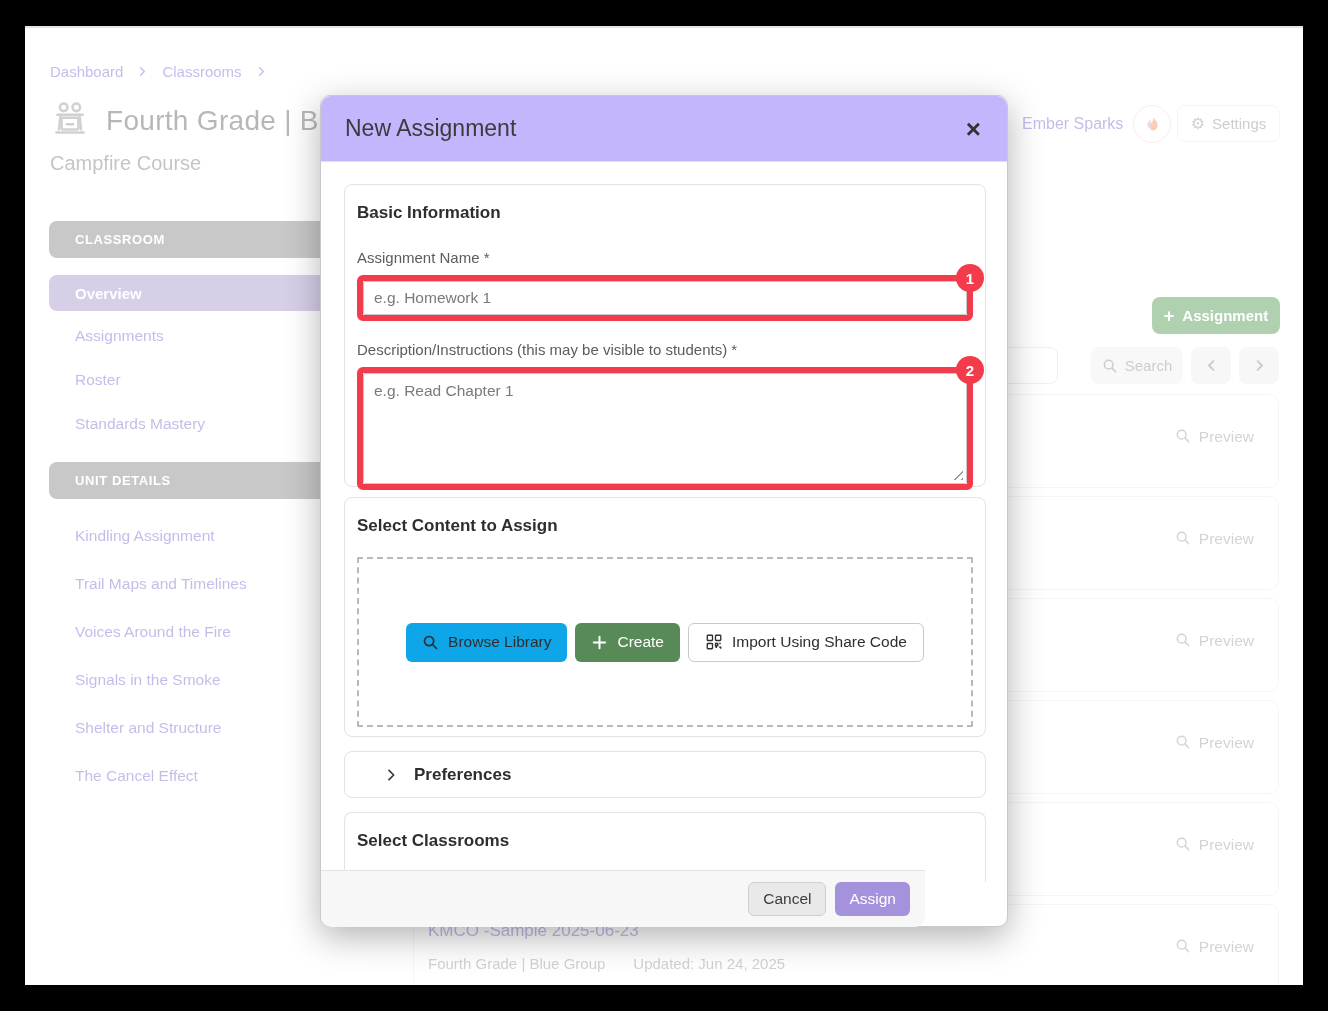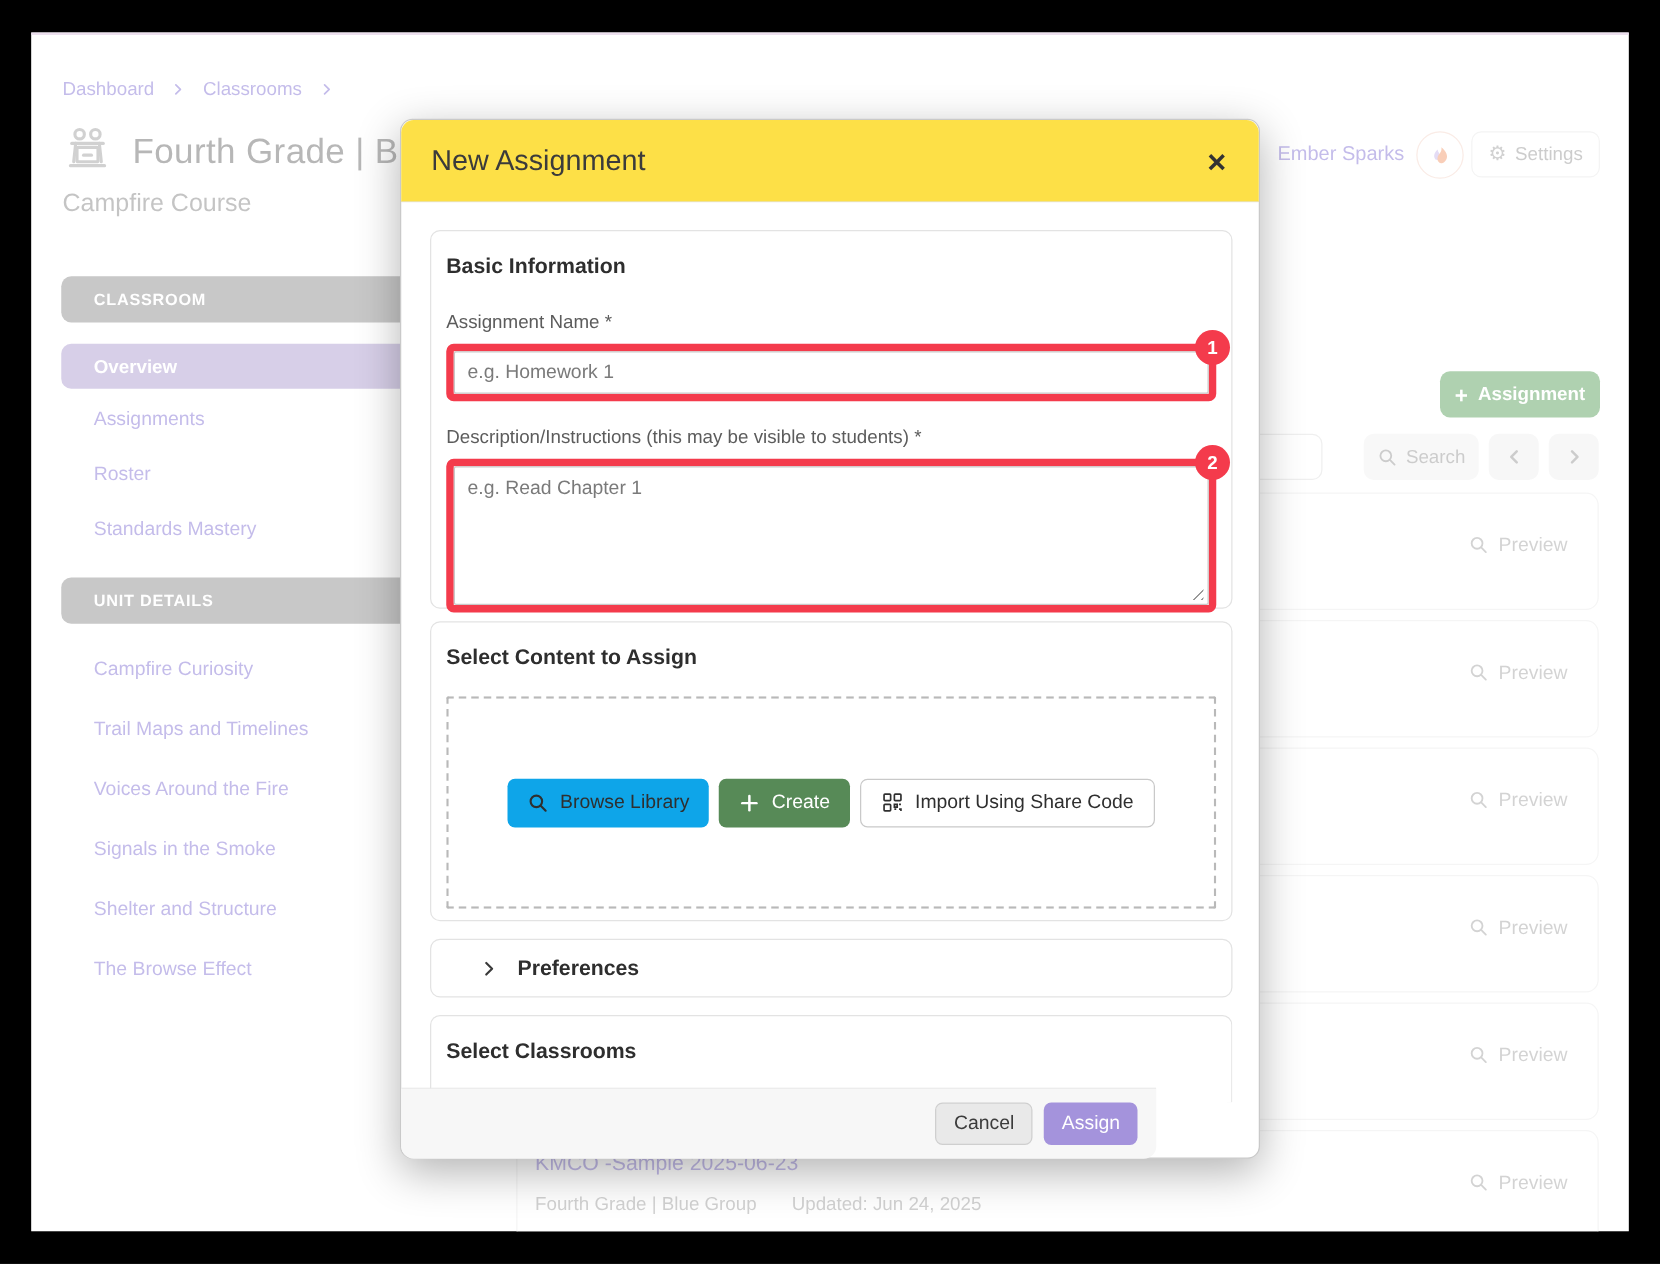--- a/index.html
+++ b/index.html
@@ -56,21 +56,21 @@
                  font-size:15.5px; color:#9e9e9e; cursor:pointer; }
   .row-title { position:absolute; left:14px; top:16px; font-size:17px; color:#7c6bd1; cursor:pointer; }
   .row-meta  { position:absolute; left:14px; top:50px; font-size:15px; color:#9a9a9a;
                display:flex; gap:28px; }
 
   
   .backdrop { position:absolute; inset:0; background:rgba(255,255,255,0.55); z-index:50; }
   .modal { position:absolute; left:295px; top:67px; width:688px; height:832px; background:#fff;
            border:1px solid #c9c9c9; border-radius:10px; z-index:100;
            box-shadow:0 10px 35px rgba(0,0,0,0.30); }
-  .modal-header { position:absolute; left:0; top:0; right:0; height:66px; background:#fde047;
+  .modal-header { position:absolute; left:0; top:0; right:0; height:66px; background:#c4b5fd;
                   border-bottom:1px solid #e3e3e3; border-radius:10px 10px 0 0;
                   display:flex; align-items:center; padding:0 26px 0 24px; }
   .modal-title { font-size:23px; color:#3b3b3b; flex:1; }
   .modal-close { font-size:26px; font-weight:bold; color:#333; cursor:pointer; line-height:1; }
 
   .card { position:absolute; left:23px; width:642px; background:#fff;
           border:1px solid #e3e3e3; border-radius:8px; }
   .card h3 { font-size:17px; font-weight:bold; color:#2e2e2e; }
   .card1 { top:88px; height:303px; padding:18px 12px; }
   .field-label { font-size:15px; color:#5c5c5c; }
@@ -166,26 +166,26 @@
       <span class="gear">⚙</span>
       <span>Settings</span>
     </div>
 
     <div class="side-header" style="top:193px">CLASSROOM</div>
     <div class="side-active" style="top:247px">Overview</div>
     <div class="side-link" style="top:299px">Assignments</div>
     <div class="side-link" style="top:343px">Roster</div>
     <div class="side-link" style="top:387px">Standards Mastery</div>
     <div class="side-header" style="top:434px">UNIT DETAILS</div>
-    <div class="side-link" style="top:499px">Campfire Curiosity</div>
+    <div class="side-link" style="top:499px">Kindling Assignment</div>
     <div class="side-link" style="top:547px">Trail Maps and Timelines</div>
     <div class="side-link" style="top:595px">Voices Around the Fire</div>
     <div class="side-link" style="top:643px">Signals in the Smoke</div>
     <div class="side-link" style="top:691px">Shelter and Structure</div>
-    <div class="side-link" style="top:739px">The Browse Effect</div>
+    <div class="side-link" style="top:739px">The Cancel Effect</div>
 
     <div class="assign-btn">
       <span class="plus-glyph">+</span>
       <span>Assignment</span>
     </div>
     <input class="search-input" value="" style="">
     <button class="search-btn">
       <span class="icon">
         <svg width="16" height="16" viewBox="0 0 24 24" fill="none" stroke="#8f8f8f" stroke-width="2.2" stroke-linecap="round">
             <circle cx="10" cy="10" r="6.5"></circle>

